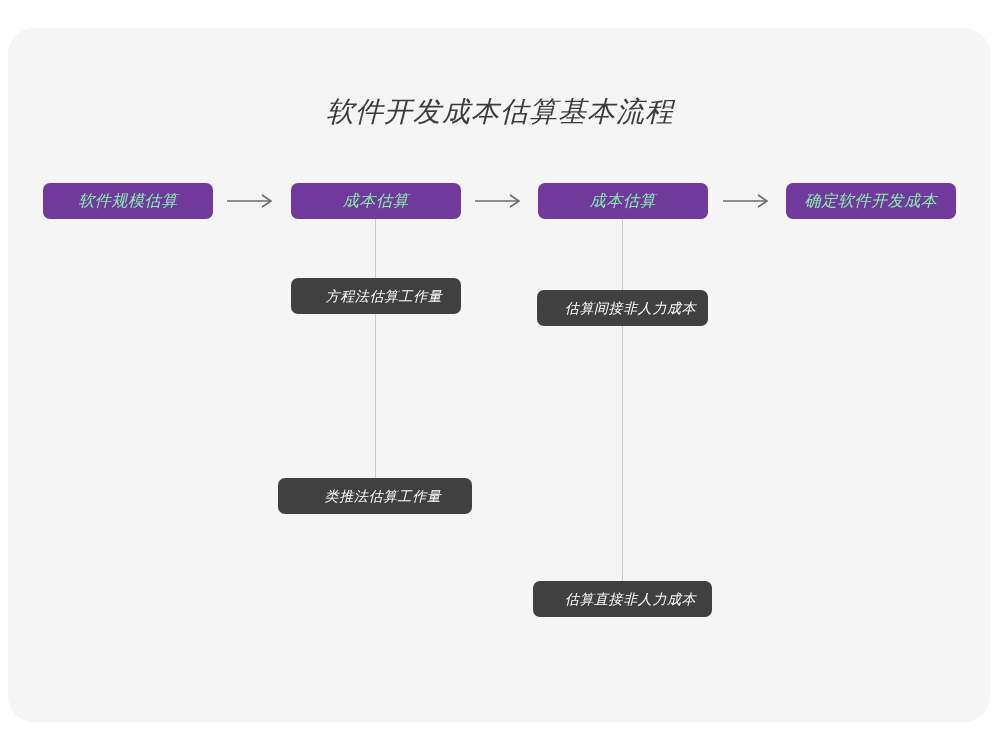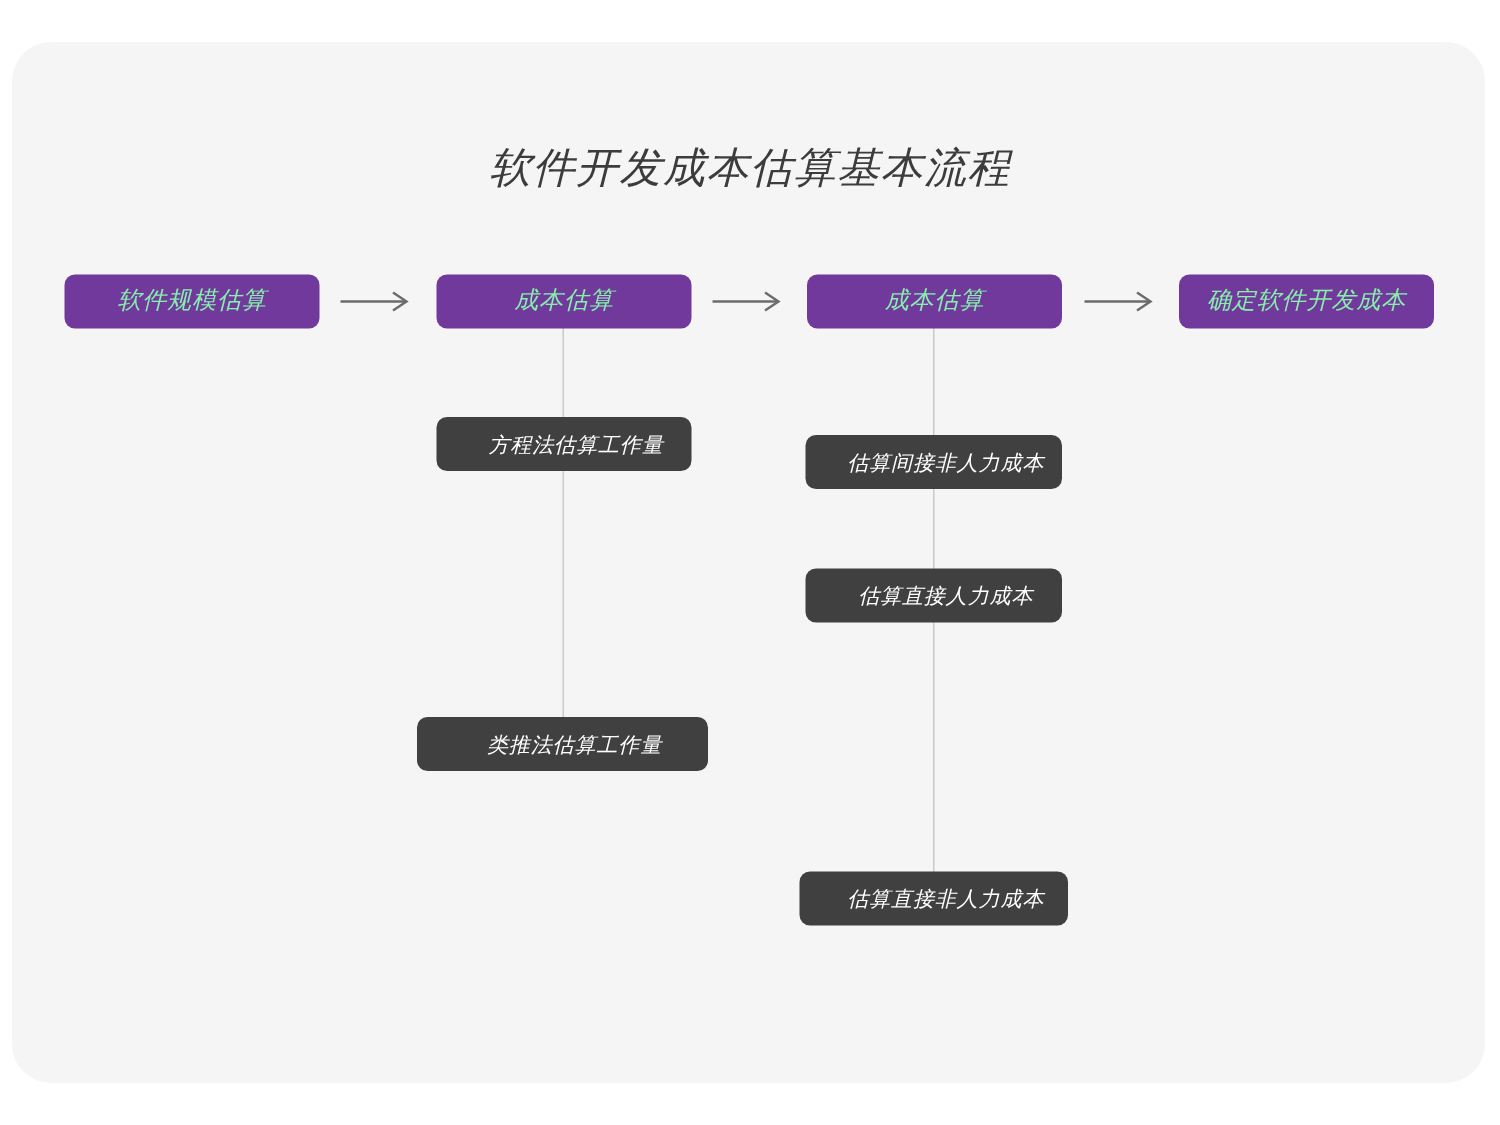--- a/index.html
+++ b/index.html
@@ -150,22 +150,19 @@
 
 
   <div class="node secondary" style="left:278px; top:478px; width:194px;">
     <span>类推法估算工作量</span>
   </div>
 
   <div class="node secondary" style="left:537px; top:279px; width:171px;margin-top:11px;">
     <span>估算间接非人力成本</span>
   </div>
 
-  <div class="node secondary" style="left:537px; top:379px; width:171px;">
-    <span>估算直接人力成本</span>
-  </div>
 
 
   <div class="node secondary" style="left:533px; top:581px; width:179px;">
     <span>估算直接非人力成本</span>
   </div>
 
 </div>
 
 </body></html>

